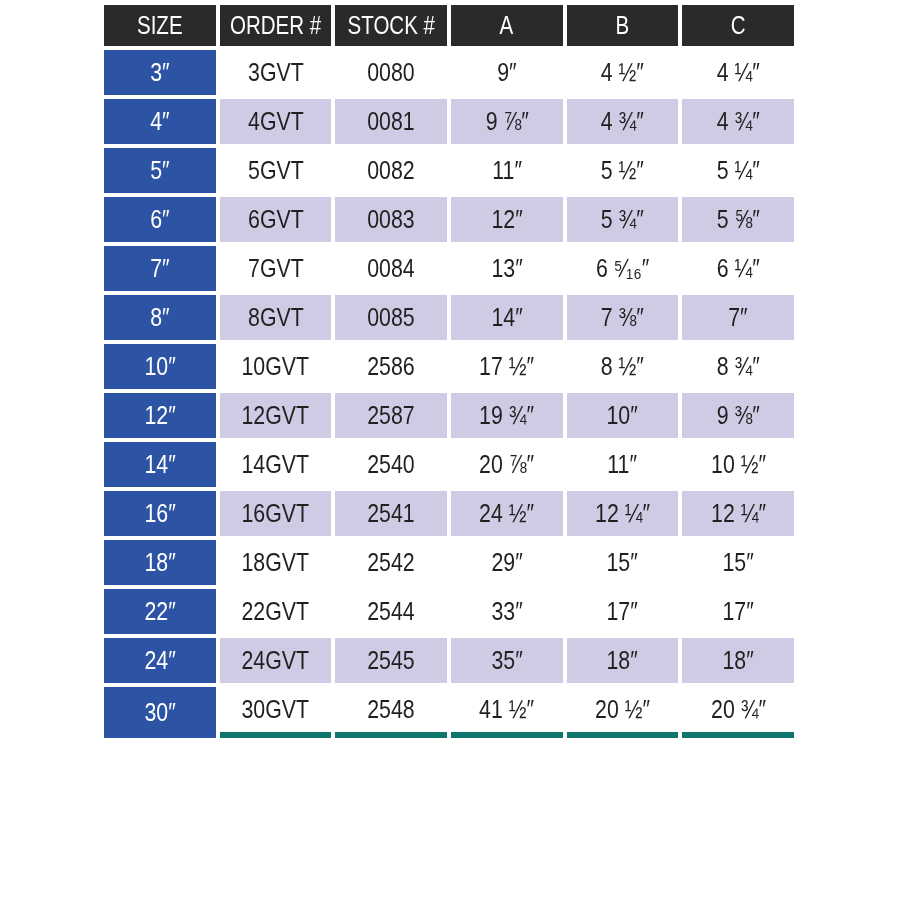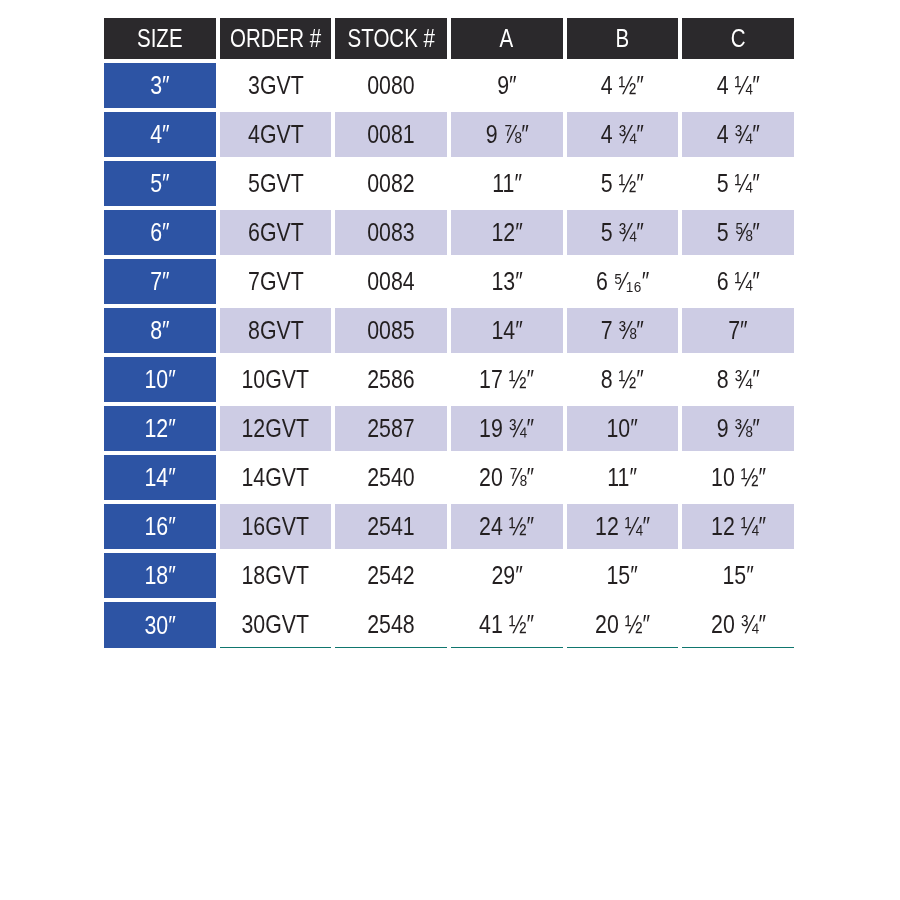--- a/index.html
+++ b/index.html
@@ -27,21 +27,20 @@
   }
   table.spec-table {
     position: absolute;
     left: 100px;
     top: 1px;
     width: 698px;
     table-layout: fixed;
     border-collapse: separate;
     border-spacing: 4px;
     background: var(--gap);
-    margin-top: 13px;
   }
   .spec-table th {
     background: var(--header-bg);
     color: var(--header-text);
     height: 41px;
     font-size: 25px;
     font-weight: normal;
     text-align: center;
     vertical-align: middle;
     padding: 0;
@@ -60,21 +59,21 @@
     background: var(--size-bg);
     color: var(--size-text);
   }
   .spec-table tr.alt td {
     background: var(--row-alt-bg);
   }
   .spec-table tr.alt td.size-cell {
     background: var(--size-bg);
   }
   .spec-table tr:last-child td:not(.size-cell) {
-    border-bottom: 1px solid #0f766e;
+    border-bottom: 6px solid #0f766e;
   }
   
   .txt {
     display: inline-block;
     transform: scaleX(0.82);
     transform-origin: center center;
     letter-spacing: 0px;
   }
 </style>
 </head>
@@ -175,20 +174,36 @@
         </tr>
         <tr>
           <td class="size-cell"><span class="txt">18″</span></td>
           <td class=""><span class="txt">18GVT</span></td>
           <td class=""><span class="txt">2542</span></td>
           <td class=""><span class="txt">29″</span></td>
           <td class=""><span class="txt">15″</span></td>
           <td class=""><span class="txt">15″</span></td>
         </tr>
         <tr>
+          <td class="size-cell"><span class="txt">22″</span></td>
+          <td class=""><span class="txt">22GVT</span></td>
+          <td class=""><span class="txt">2544</span></td>
+          <td class=""><span class="txt">33″</span></td>
+          <td class=""><span class="txt">17″</span></td>
+          <td class=""><span class="txt">17″</span></td>
+        </tr>
+        <tr class="alt">
+          <td class="size-cell"><span class="txt">24″</span></td>
+          <td class=""><span class="txt">24GVT</span></td>
+          <td class=""><span class="txt">2545</span></td>
+          <td class=""><span class="txt">35″</span></td>
+          <td class=""><span class="txt">18″</span></td>
+          <td class=""><span class="txt">18″</span></td>
+        </tr>
+        <tr>
           <td class="size-cell"><span class="txt">30″</span></td>
           <td class=""><span class="txt">30GVT</span></td>
           <td class=""><span class="txt">2548</span></td>
           <td class=""><span class="txt">41 ½″</span></td>
           <td class=""><span class="txt">20 ½″</span></td>
           <td class=""><span class="txt">20 ¾″</span></td>
         </tr>
       </tbody>
   </table>
 </div>

